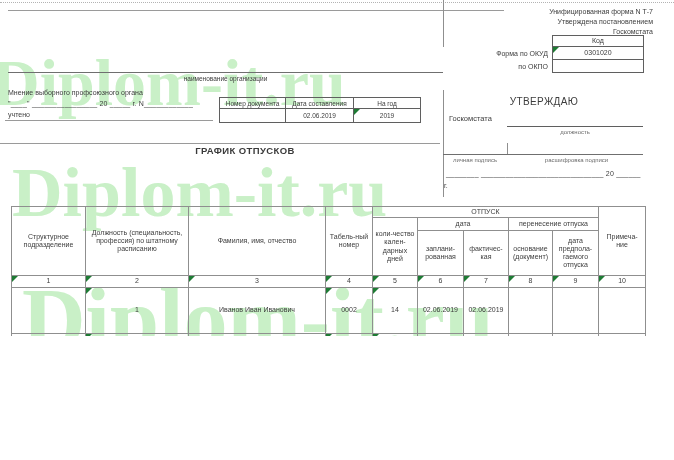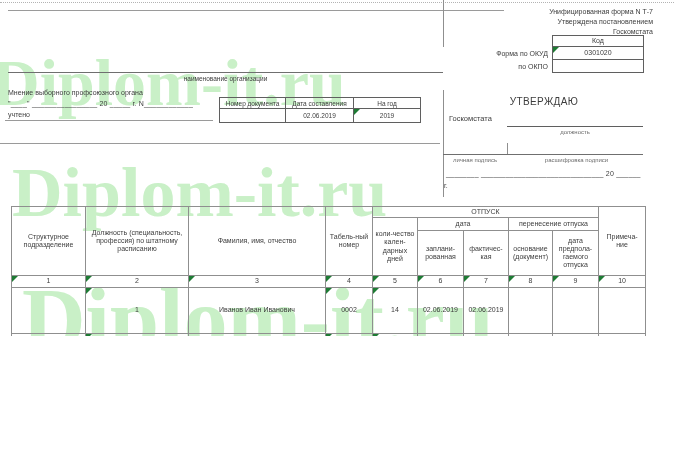--- a/index.html
+++ b/index.html
@@ -138,20 +138,23 @@
     <span>расшифровка подписи</span>
   </div>
   <div class="ly t7 us" style="left:446px;top:169px;width:200px;">
     <span>________  ______________________________ 20 ______</span>
   </div>
   <div class="ly t7" style="left:444px;top:181px;">
     <span>г.</span>
   </div>
 
   <div class="ly hline-light" style="left:0;top:143px;width:440px;"></div>
+  <div class="ly doc-title center" style="left:100px;top:145px;width:290px;">
+    <span>ГРАФИК ОТПУСКОВ</span>
+  </div>
 
   <table class="ly main-tbl" style="left:11px;top:206px;">
     <colgroup>
       <col style="width:74px">
         <col style="width:103px">
         <col style="width:137px">
         <col style="width:47px">
       <col style="width:45px">
         <col style="width:46px">
         <col style="width:45px">

